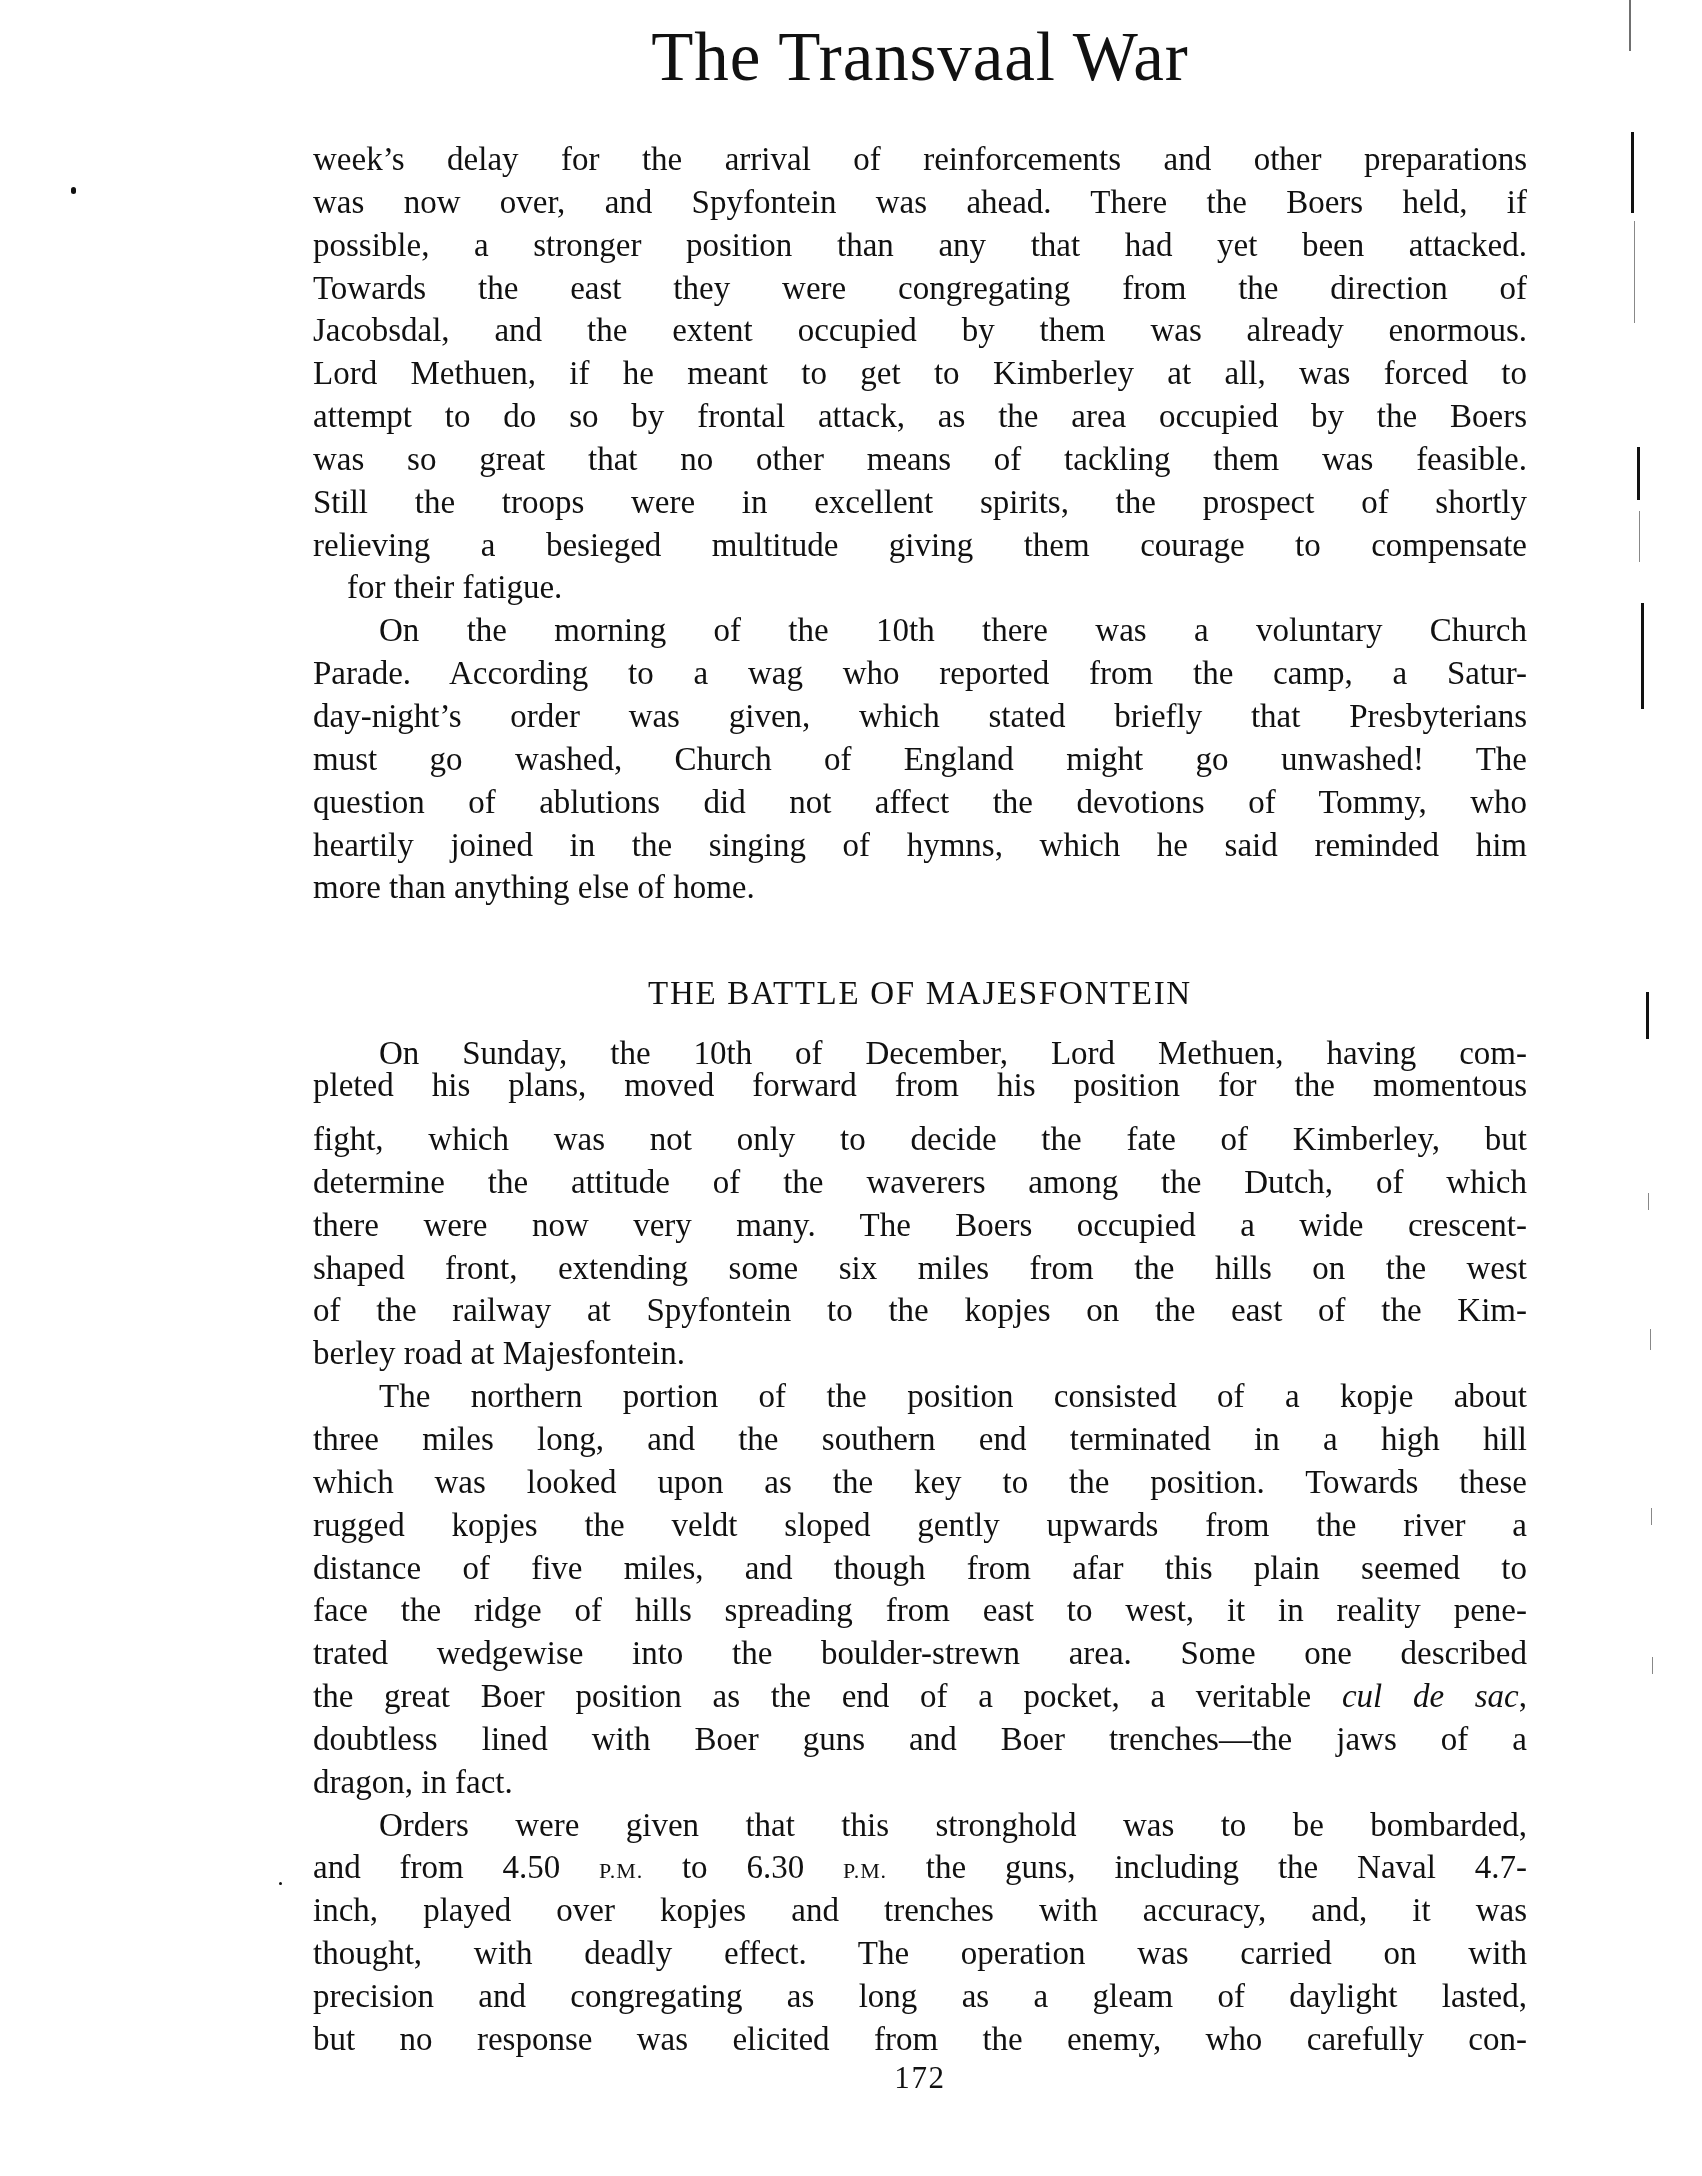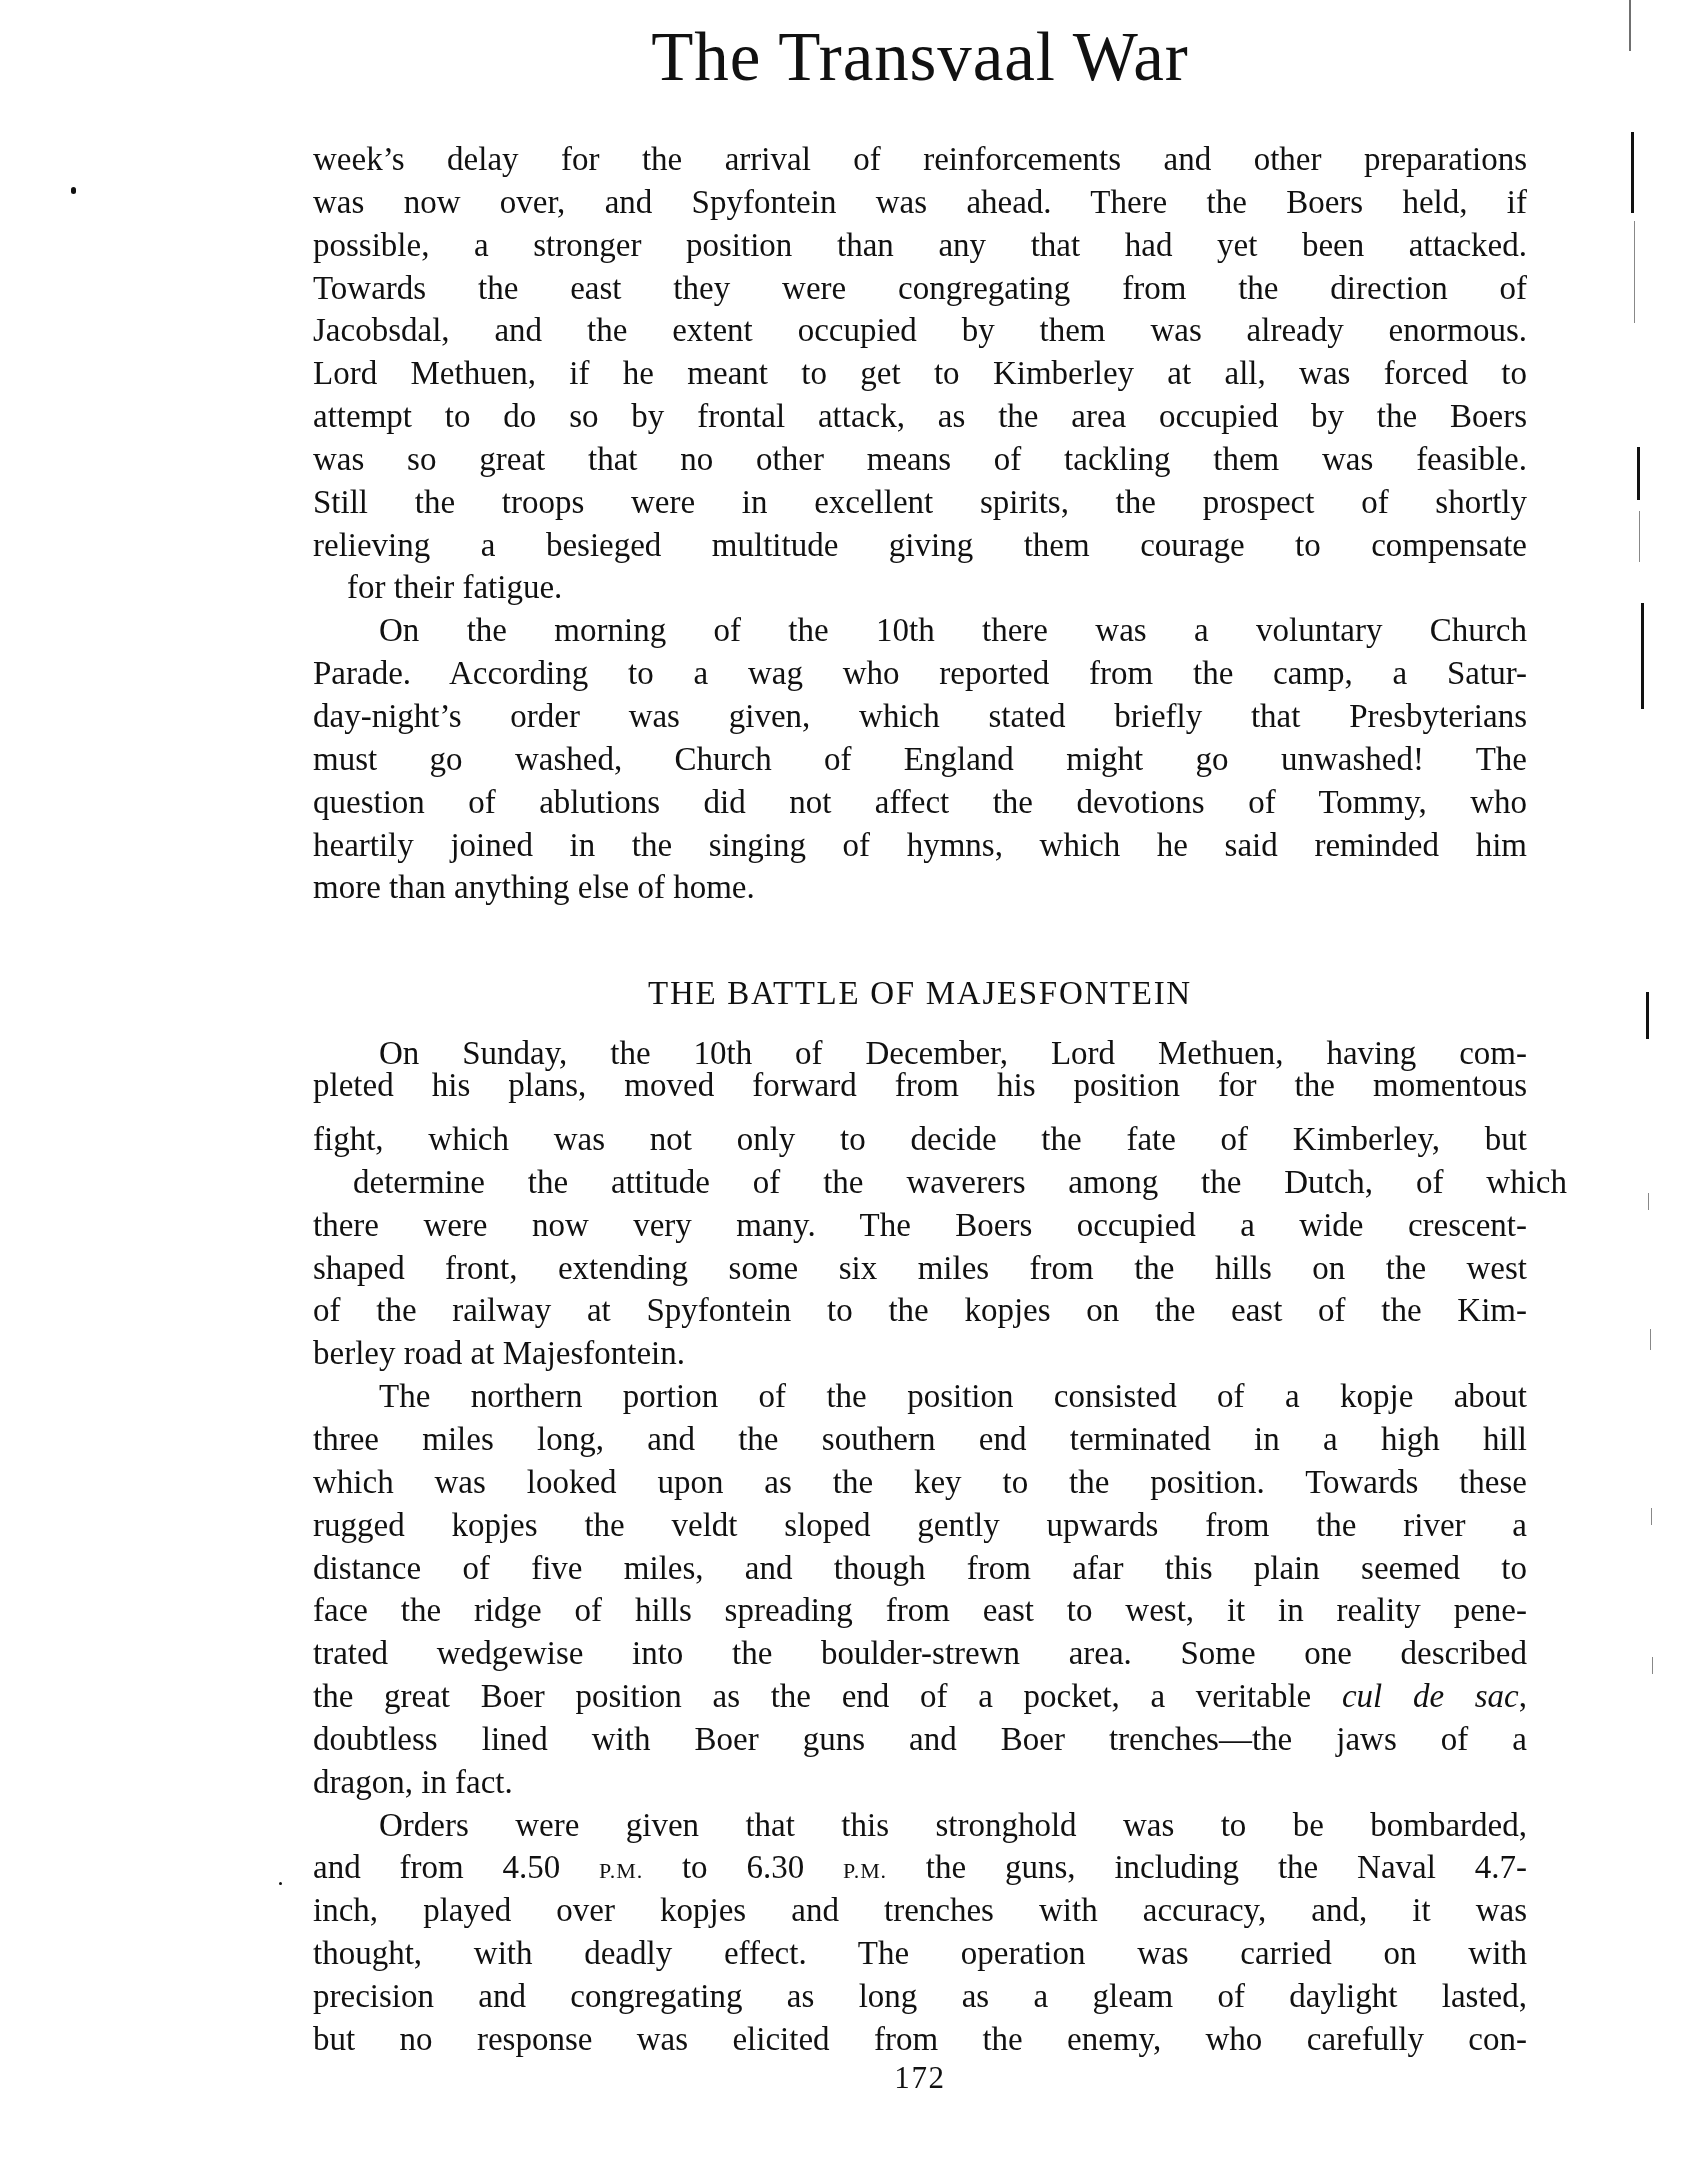--- a/index.html
+++ b/index.html
@@ -46,21 +46,21 @@
     <div class="body-line" style="top: 824px;"><span>heartily joined in the singing of hymns, which he said reminded him</span></div>
     <div class="body-line last" style="top: 866px;"><span>more than anything else of home.</span></div>
   </div>
 
 <h2 class="heading">THE BATTLE OF MAJESFONTEIN</h2>
 
 <div id="section-text">
     <div class="body-line indent" style="top: 1032px;"><span>On Sunday, the 10th of December, Lord Methuen, having com-</span></div>
     <div class="body-line" style="top: 1064px;"><span>pleted his plans, moved forward from his position for the momentous</span></div>
     <div class="body-line" style="top: 1118px;"><span>fight, which was not only to decide the fate of Kimberley, but</span></div>
-    <div class="body-line" style="top: 1161px; margin-left: 40px;"><span>determine the attitude of the waverers among the Dutch, of which</span></div>
+    <div class="body-line" style="top: 1161px;"><span>determine the attitude of the waverers among the Dutch, of which</span></div>
     <div class="body-line" style="top: 1204px;"><span>there were now very many.  The Boers occupied a wide crescent-</span></div>
     <div class="body-line" style="top: 1247px;"><span>shaped front, extending some six miles from the hills on the west</span></div>
     <div class="body-line" style="top: 1289px;"><span>of the railway at Spyfontein to the kopjes on the east of the Kim-</span></div>
     <div class="body-line last" style="top: 1332px;"><span>berley road at Majesfontein.</span></div>
     <div class="body-line indent" style="top: 1375px;"><span>The northern portion of the position consisted of a kopje about</span></div>
     <div class="body-line" style="top: 1418px;"><span>three miles long, and the southern end terminated in a high hill</span></div>
     <div class="body-line" style="top: 1461px;"><span>which was looked upon as the key to the position.  Towards these</span></div>
     <div class="body-line" style="top: 1504px;"><span>rugged kopjes the veldt sloped gently upwards from the river a</span></div>
     <div class="body-line" style="top: 1547px;"><span>distance of five miles, and though from afar this plain seemed to</span></div>
     <div class="body-line" style="top: 1589px;"><span>face the ridge of hills spreading from east to west, it in reality pene-</span></div>

